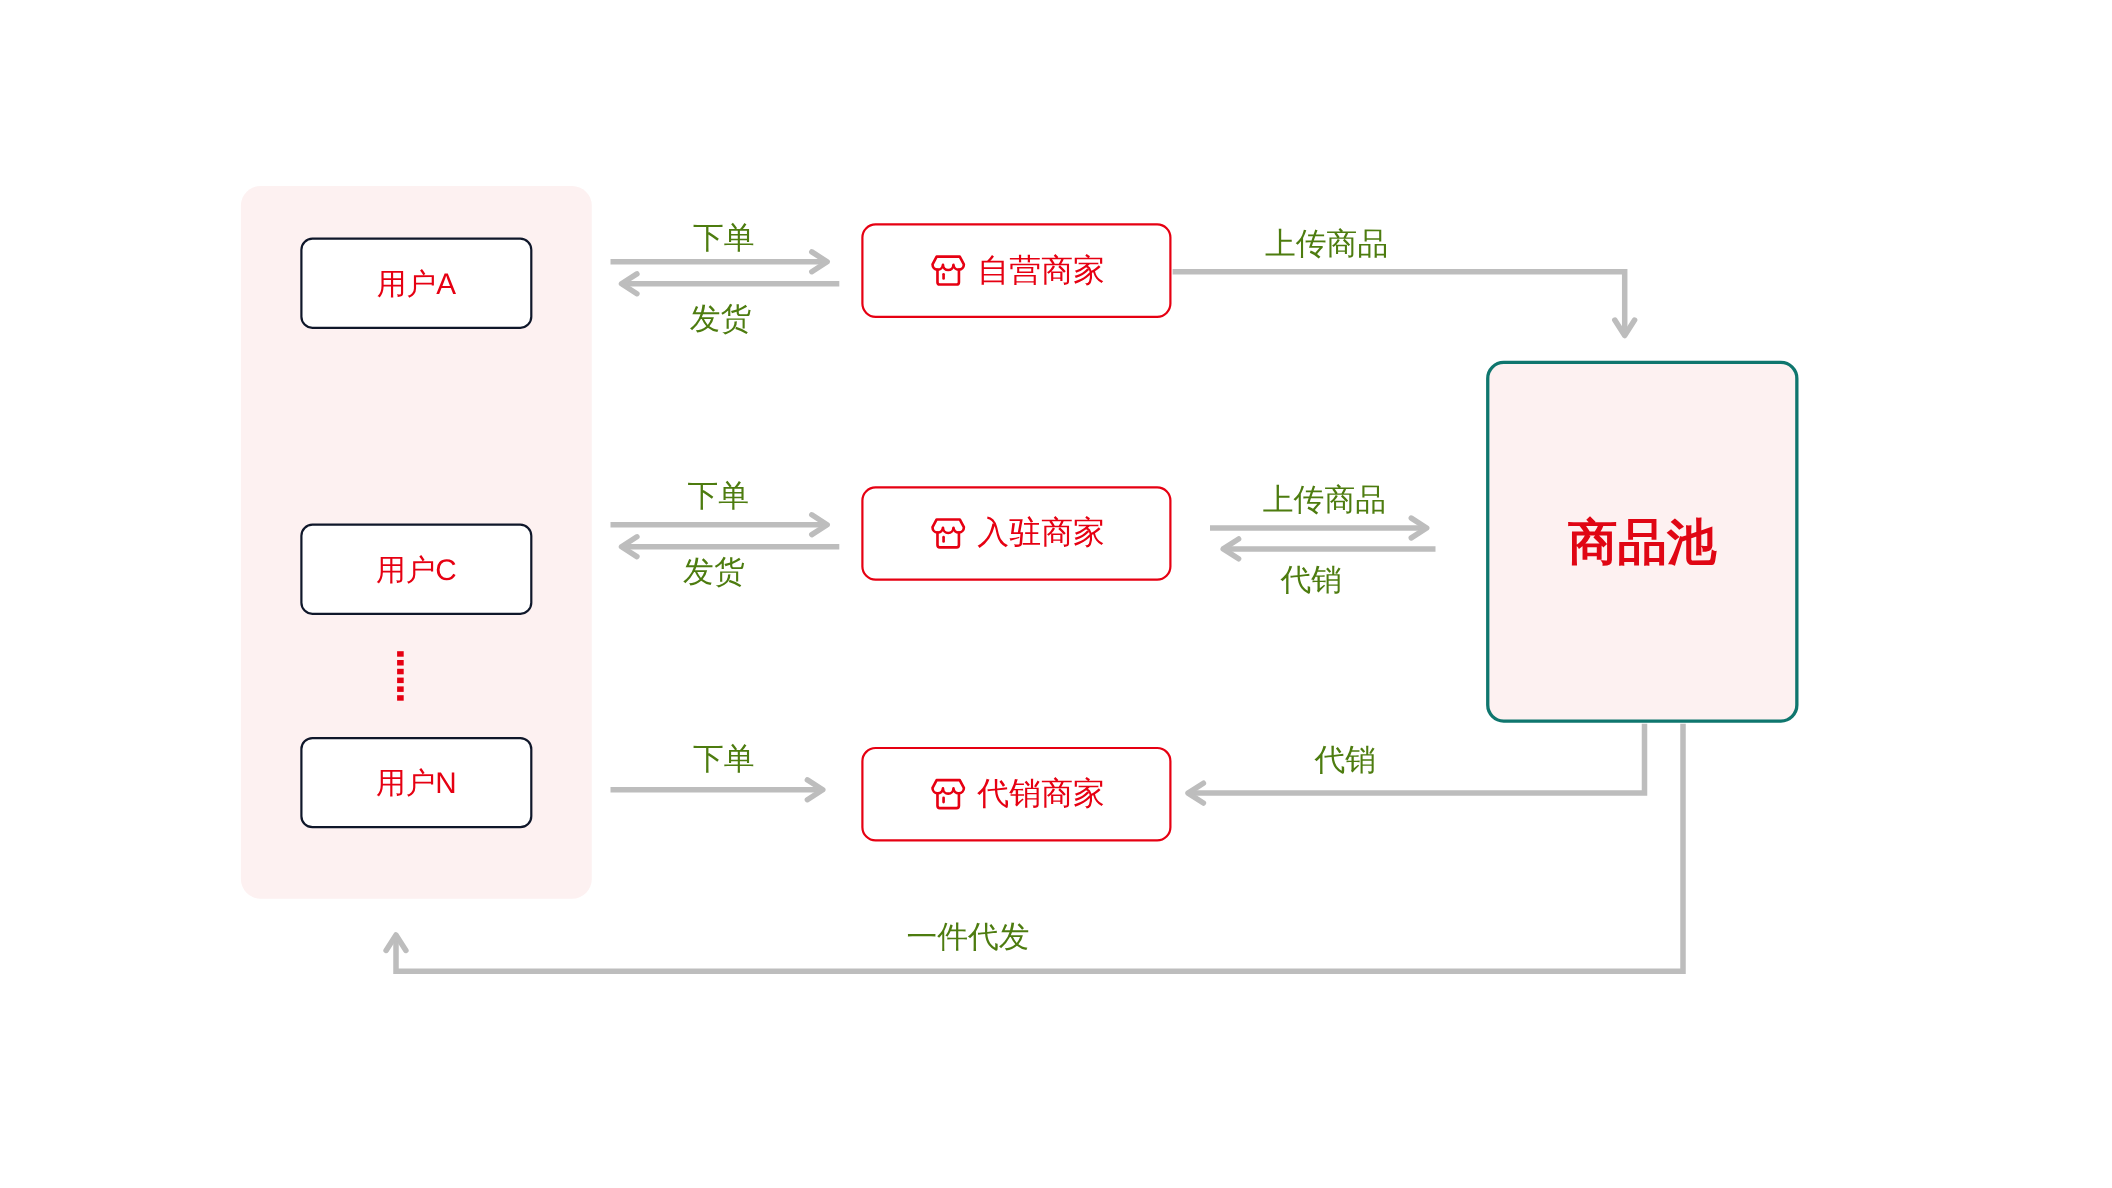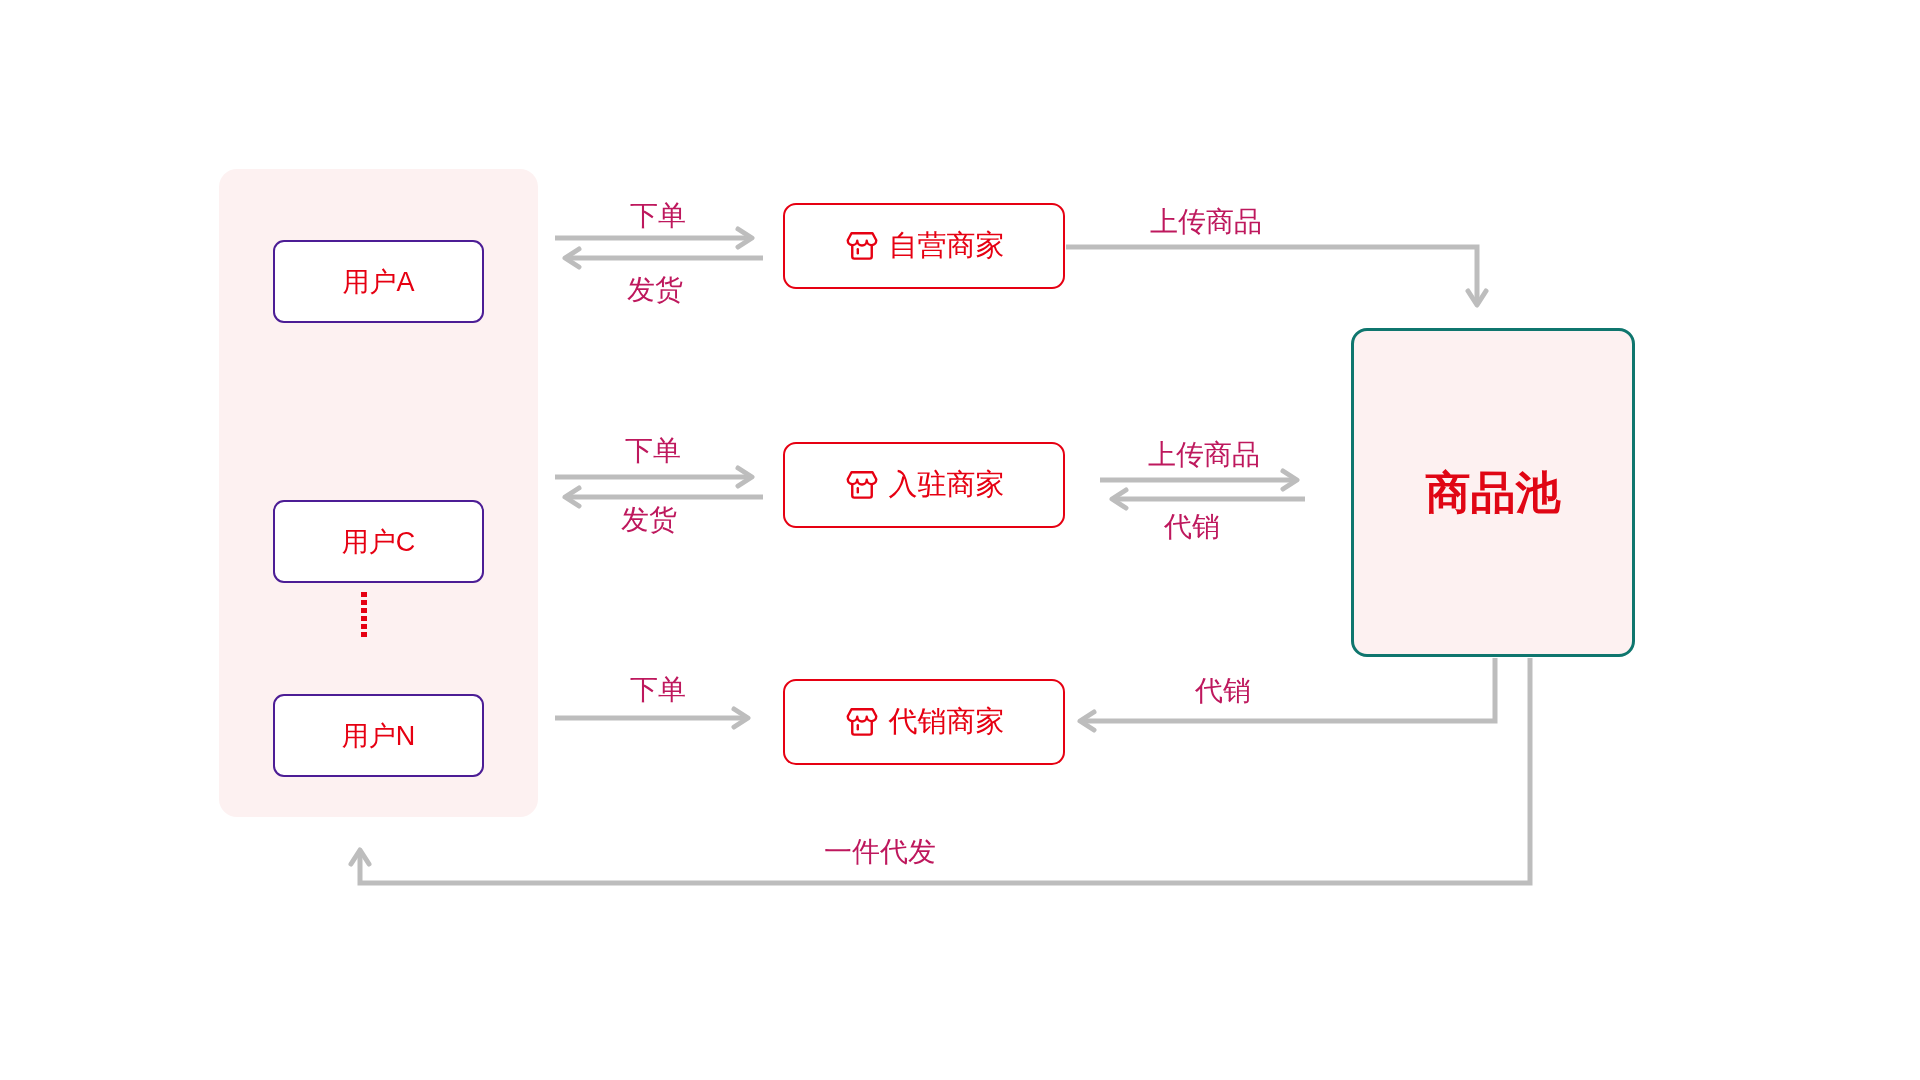--- a/index.html
+++ b/index.html
@@ -7,44 +7,44 @@
     position:relative;width:1920px;height:1080px;background:#ffffff;overflow:hidden;
     font-family:"Liberation Sans","DejaVu Sans",sans-serif;
   }
   .connector-layer{position:absolute;left:0;top:0;width:1920px;height:1080px;}
   .panel{
     position:absolute;left:219px;top:169px;width:319px;height:648px;
     background:#FDF1F1;border-radius:18px;
   }
   .user-box{
     position:absolute;left:273px;width:211px;height:83px;
-    background:#ffffff;border:2px solid #4c1d95;border-radius:11px;
+    background:#ffffff;border:2px solid #0f172a;border-radius:11px;
     display:flex;align-items:center;justify-content:center;
-    color:#E60012;font-size:27px;box-sizing:border-box;margin-top:24px;
+    color:#E60012;font-size:27px;box-sizing:border-box;
   }
   .dots{
     position:absolute;left:361px;top:592px;display:flex;flex-direction:column;gap:3px;
   }
   .dots span{width:6px;height:5px;background:#E60012;display:block;}
   .merchant-box{
     position:absolute;left:783px;width:282px;height:86px;
     background:#ffffff;border:2px solid #E60012;border-radius:13px;
     display:flex;align-items:center;justify-content:center;gap:9px;
     color:#E60012;font-size:29px;box-sizing:border-box;
   }
   .merchant-box svg{width:36px;height:36px;flex:0 0 auto;}
   .pool{
     position:absolute;left:1351px;top:328px;width:284px;height:329px;
     background:#FDF1F1;border:3px solid #0f766e;border-radius:16px;
     display:flex;align-items:center;justify-content:center;
     color:#E00614;font-size:45px;font-weight:bold;box-sizing:border-box;
   }
   .flow-label{
     position:absolute;transform:translate(-50%,-50%);
-    color:#be185d;font-size:28px;white-space:nowrap;
+    color:#4d7c0f;font-size:28px;white-space:nowrap;
   }
 </style>
 </head>
 <body>
 
 <div class="stage">
 
   <svg class="connector-layer" viewBox="0 0 1920 1080" xmlns="http://www.w3.org/2000/svg">
     <defs>
       <marker id="ah" markerUnits="userSpaceOnUse" markerWidth="28" markerHeight="28" refX="20" refY="13" orient="auto">

